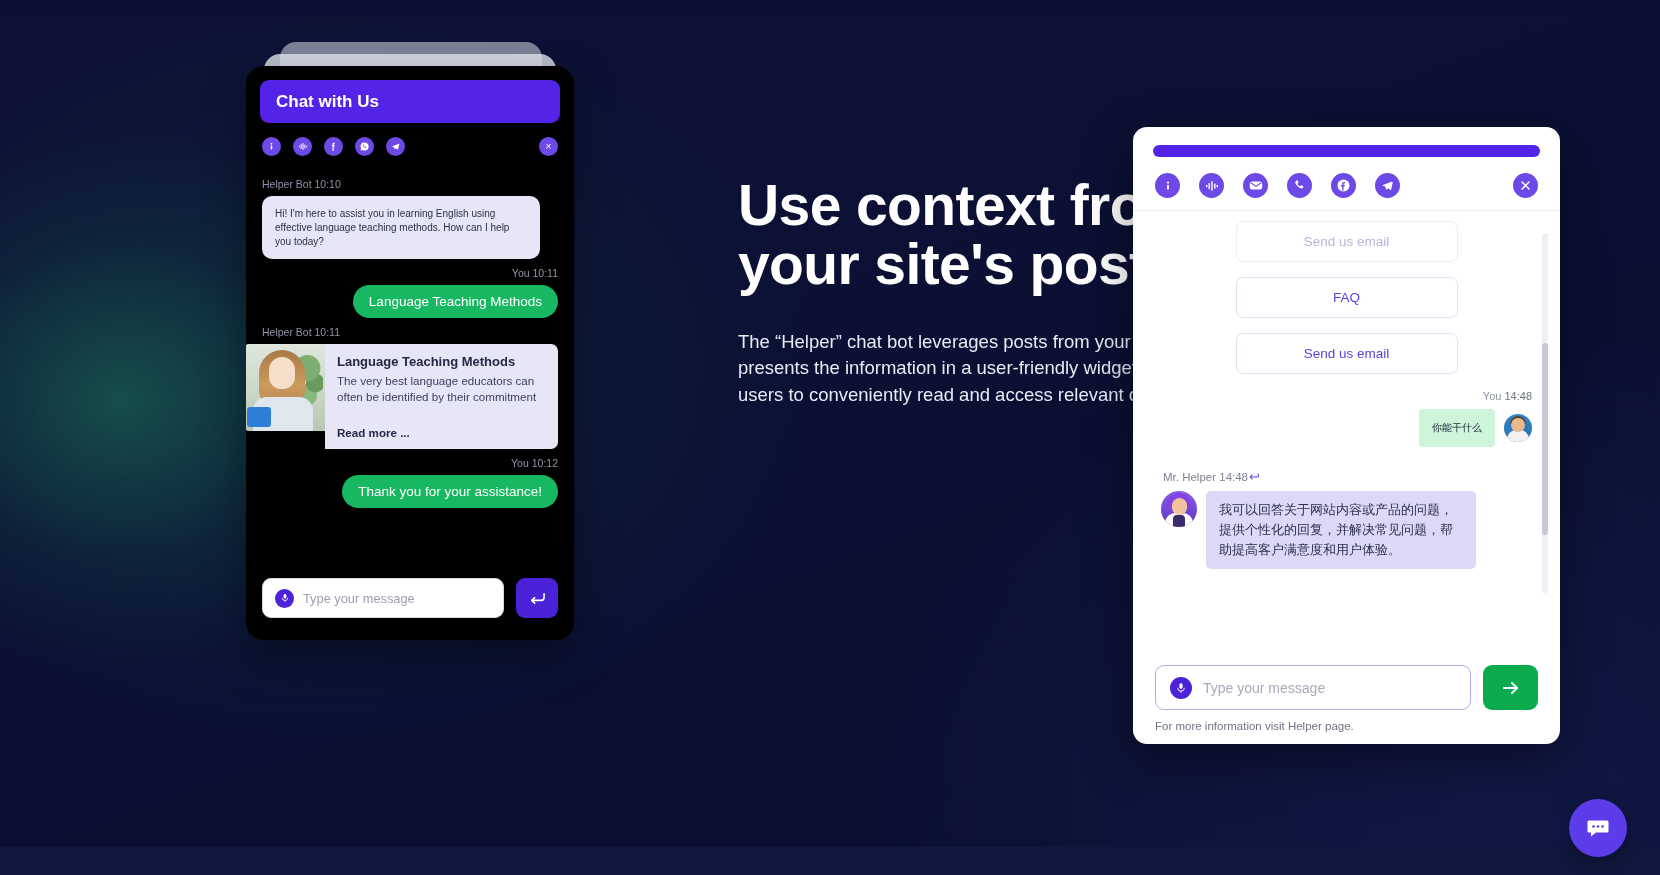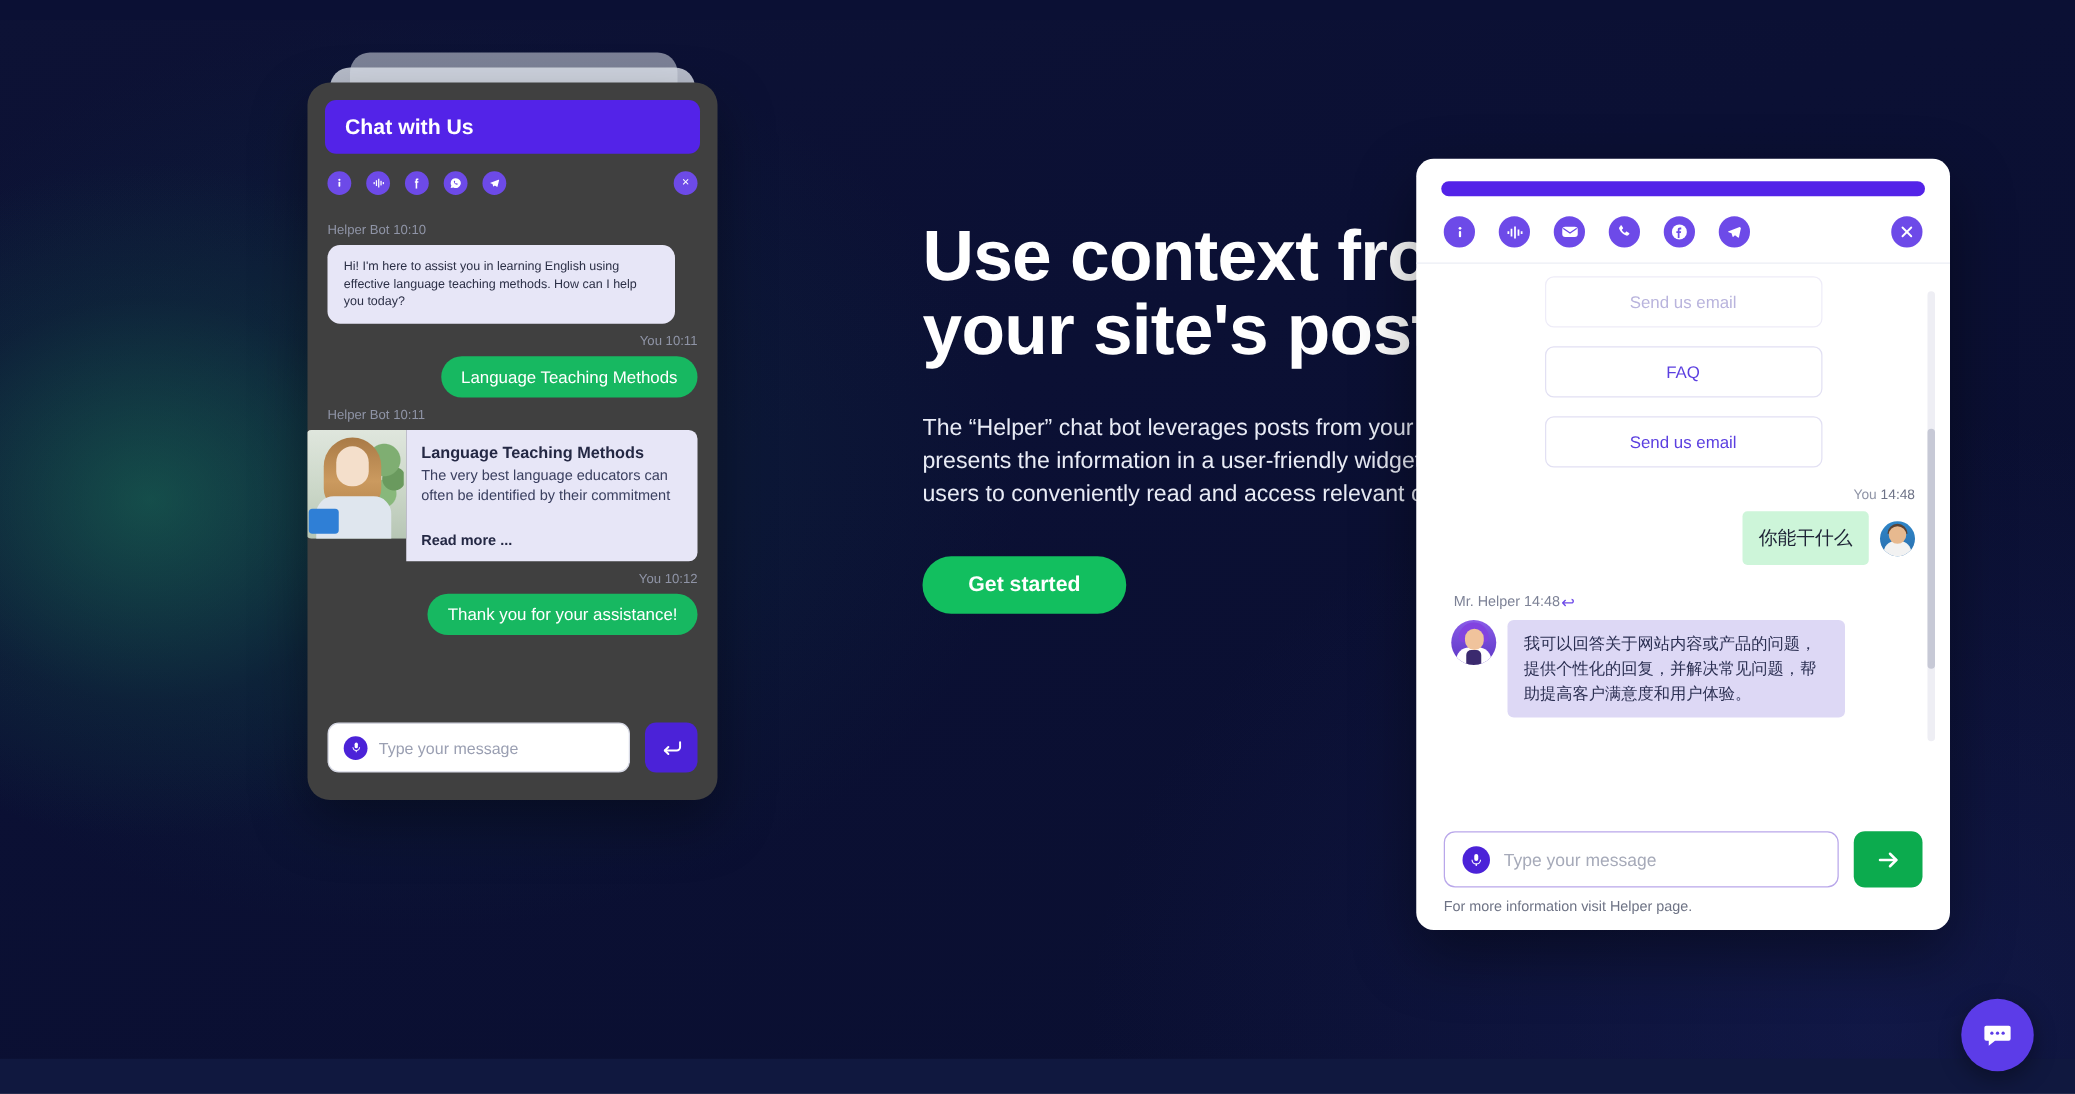--- a/index.html
+++ b/index.html
@@ -100,21 +100,21 @@
   }
   .stack-card.back1 {
     left: 18px; top: 12px; width: 292px; height: 44px;
     background: rgba(226,231,240,0.8);
   }
 
   .widget-left {
     position: relative;
     width: 328px;
     height: 574px;
-    background: #404040;
+    background: #000000;
     border-radius: 18px;
     box-shadow: 0 18px 44px rgba(0,0,0,0.35);
     overflow: hidden;
     margin-top: 24px;
   }
   .wl-header {
     margin: 14px 14px 0 14px;
     height: 43px;
     background: #5323e8;
     border-radius: 9px;
@@ -375,21 +375,21 @@
     display: flex;
     justify-content: flex-end;
     align-items: center;
     gap: 9px;
   }
   .bubble-user-cn {
     background: #cdf5d9;
     color: #1d2235;
     padding: 12px 13px;
     border-radius: 4px;
-    font-size: 15px;
+    font-size: 10px;
   }
   .avatar {
     width: 28px; height: 28px; border-radius: 50%;
     flex: 0 0 28px;
     overflow: hidden;
     position: relative;
     background: linear-gradient(180deg,#2f86c8 0%, #2a6fae 100%);
   }
   .av-face { position:absolute; left:7px; top:4px; width:14px; height:14px; border-radius:50%; background:#e7b98f; }
   .av-hair { position:absolute; left:6px; top:2px; width:16px; height:8px; border-radius:8px 8px 0 0; background:#5a4233; }
@@ -495,21 +495,20 @@
   <div class="hero-bg"></div>
   <div class="hero-strip-top"></div>
   <div class="hero-strip-bottom"></div>
 
   <div class="hero-copy">
     <h1 class="hero-title">Use context from
 your site's post</h1>
     <p class="hero-sub">The “Helper” chat bot leverages posts from your w
 presents the information in a user-friendly widget
 users to conveniently read and access relevant co</p>
-    <button class="cta-btn">Get started</button>
   </div>
 
   <div class="left-stack">
     <div class="stack-card back2"></div>
     <div class="stack-card back1"></div>
 
     <div class="widget-left">
 
       <div class="wl-header">
         <span class="wl-header-title">Chat with Us</span>

